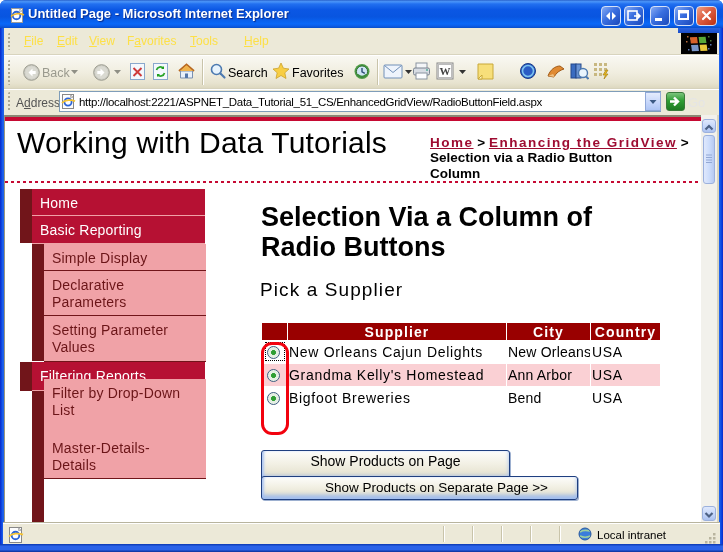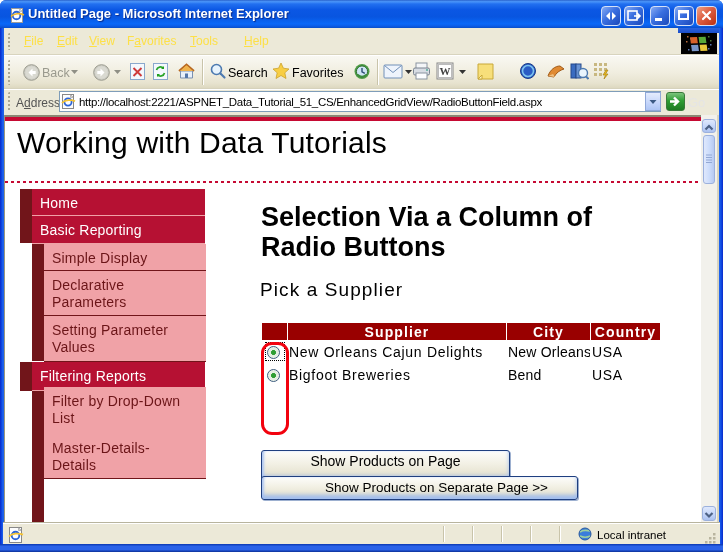--- a/index.html
+++ b/index.html
@@ -279,33 +279,34 @@
   <div class="abs" id="gobtn">
     <svg width="17" height="17" viewBox="0 0 17 17">
         <path d="M3 8.5h7M7 4.5l4 4l-4 4" fill="none" stroke="#fff" stroke-width="2.4"></path>
       </svg>
   </div>
   <div class="abs" style="left:688px;top:95px;font-size:13px;color:#e5e5e5">Go</div>
   <div class="abs" style="left:4px;top:115px;width:1px;height:407px;background:#9a977e"></div>
   <div class="abs" id="viewport">
     <div class="abs" id="redband"></div>
     <div class="abs" id="pgtitle">Working with Data Tutorials</div>
+    <div class="abs crumb" style="left:425px;top:18px;width:260px;line-height:15.3px"><a>Home</a> &gt; <a>Enhancing the GridView</a> &gt;<br>Selection via a Radio Button<br>Column</div>
     <div class="abs" id="dashline"></div>
 
     <div class="abs navstrip" style="left:15px;top:72px;height:54px"></div>
     <div class="abs nav1" style="top:72px;height:27px">Home</div>
     <div class="abs nav1" style="top:99px;height:28px">Basic Reporting</div>
     <div class="abs navstrip" style="left:27px;top:127px;height:117px"></div>
     <div class="abs nav2" style="top:127px;height:27px">Simple Display</div>
     <div class="abs nav2" style="top:154px;height:45px">Declarative<br>Parameters</div>
     <div class="abs nav2" style="top:199px;height:46px">Setting Parameter<br>Values</div>
     <div class="abs navstrip" style="left:15px;top:245px;height:29px"></div>
     <div class="abs nav1" style="top:245px;height:29px">Filtering Reports</div>
     <div class="abs navstrip" style="left:27px;top:274px;height:132px"></div>
-    <div class="abs nav2" style="top:270px;height:61px">Filter by Drop-Down<br>List</div>
+    <div class="abs nav2" style="top:262px;height:61px">Filter by Drop-Down<br>List</div>
     <div class="abs nav2" style="top:317px;height:45px">Master-Details-<br>Details</div>
 
     <div class="abs" style="left:256px;top:85px;width:370px;font-size:27px;font-weight:bold;line-height:30px">Selection Via a Column of Radio Buttons</div>
     <div class="abs" style="left:255px;top:162px;font-size:19px;font-weight:normal;letter-spacing:1.1px">Pick a Supplier</div>
     <table class="abs" id="grid" cellspacing="0">
       <tbody>
           <tr>
             <th style="width:25px"></th>
             <th style="width:218px">Supplier</th>
             <th style="width:83px">City</th>
@@ -313,20 +314,28 @@
           </tr>
       <tr>
             <td class="rc">
               <span class="focus"></span>
               <span class="radio"></span>
             </td>
             <td>New Orleans Cajun Delights</td>
             <td>New Orleans</td>
             <td>USA</td>
           </tr>
+      <tr class="alt">
+            <td class="rc">
+              <span class="radio"></span>
+            </td>
+            <td>Grandma Kelly's Homestead</td>
+            <td>Ann Arbor</td>
+            <td>USA</td>
+          </tr>
       <tr>
             <td class="rc">
               <span class="radio"></span>
             </td>
             <td>Bigfoot Breweries</td>
             <td>Bend</td>
             <td>USA</td>
           </tr>
     </tbody>
       </table>

